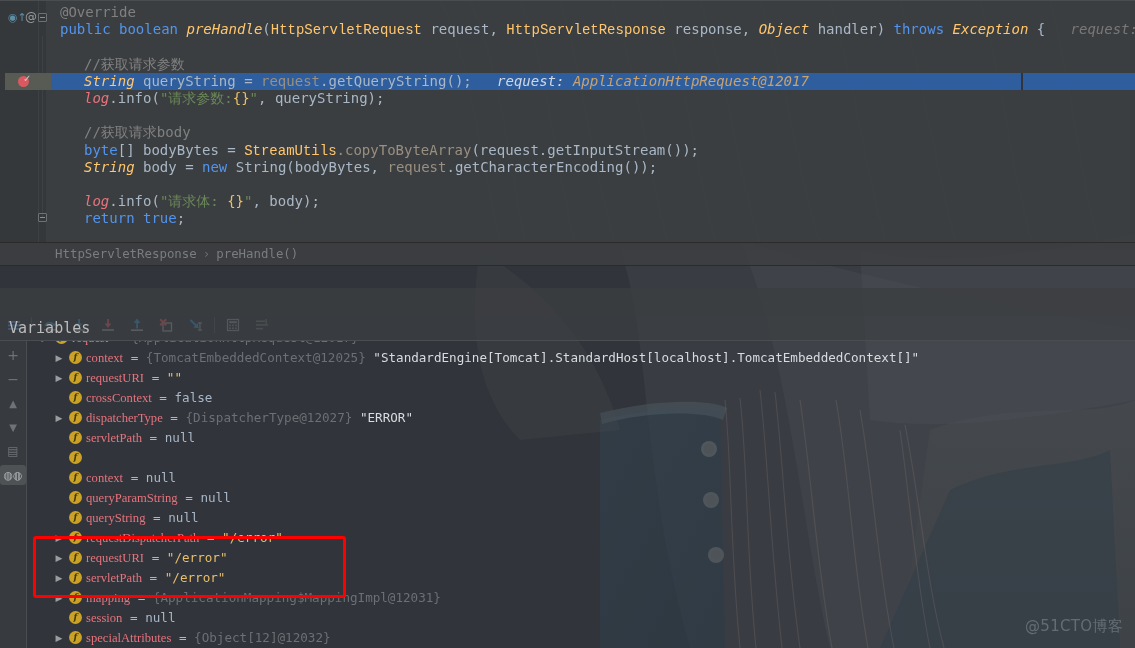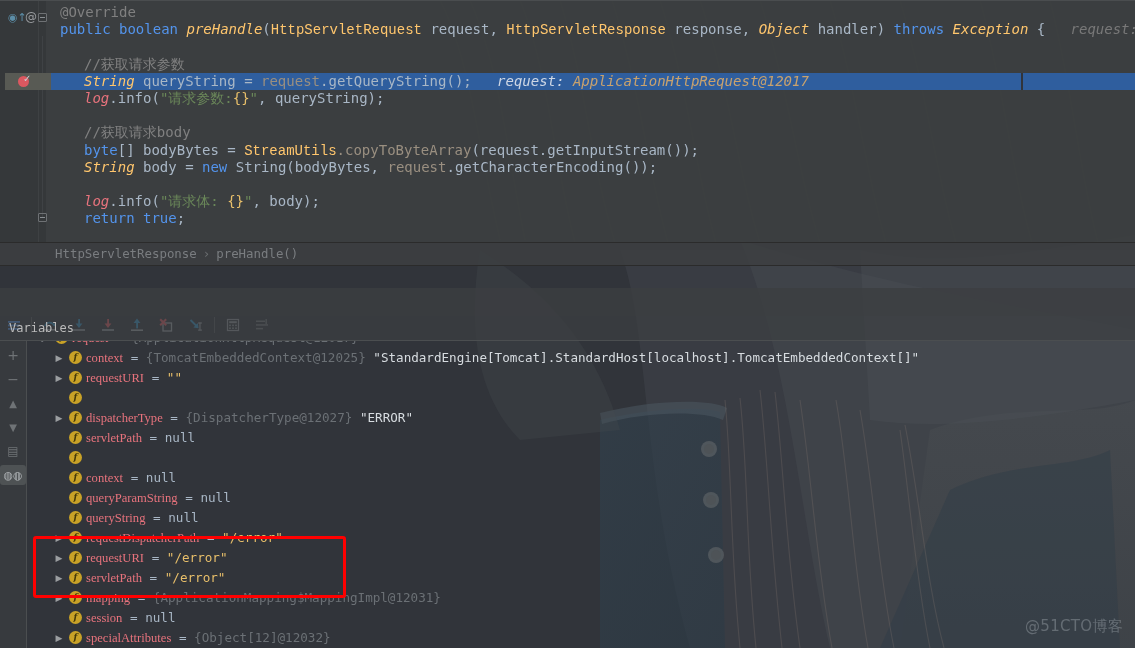--- a/index.html
+++ b/index.html
@@ -151,21 +151,21 @@
     position:absolute; top:23px; width:28px; height:28px;
     display:flex; align-items:center; justify-content:center;
   }
   .tb-btn svg { display:block; }
 
   .vars-header {
     position:absolute; top:51px; left:0;
     width:1135px; height:25px;
     background: rgba(60,63,65,0.70);
     color:#bbbbbb;
-    font-size:12px;
+    font-size:15px;
     line-height:25px;
     padding-left:9px;
     box-sizing:border-box;
   }
   .vars-hdr-line {
     position:absolute; top:75px; left:0; width:1135px; height:1px;
     background:#4b4e50;
   }
 
   
@@ -426,21 +426,21 @@
       <div class="lb-icon" style="top:76px; font-size:10px;">▼</div>
       <div class="lb-icon" style="top:100px; font-size:12px;">▤</div>
       <div class="lb-icon sel" style="top:124px; font-size:11px;">◍◍</div>
     </div>
     <div class="dbg-leftbar-div"></div>
 
     <div class="vars" id="vars-root">
         <div class="vrow" style="top: -13px;"><span class="arrow" style="left: 13px;">▶</span><span class="fico" style="left: 28px;">f</span><span class="vtxt" style="left: 45px;"><span class="vname">request</span><span class="veq"> = </span><span class="vref">{ApplicationHttpRequest@12017}</span></span></div>
         <div class="vrow" style="top: 7px;"><span class="arrow" style="left: 27px;">▶</span><span class="fico" style="left: 42px;">f</span><span class="vtxt" style="left: 59px;"><span class="vname">context</span><span class="veq"> = </span><span class="vref">{TomcatEmbeddedContext@12025} </span><span class="vstr">"StandardEngine[Tomcat].StandardHost[localhost].TomcatEmbeddedContext[]"</span></span></div>
         <div class="vrow" style="top: 27px;"><span class="arrow" style="left: 27px;">▶</span><span class="fico" style="left: 42px;">f</span><span class="vtxt" style="left: 59px;"><span class="vname">requestURI</span><span class="veq"> = </span><span class="vstr-y">""</span></span></div>
-        <div class="vrow" style="top: 47px;"><span class="fico" style="left: 42px;">f</span></div>
+        <div class="vrow" style="top: 47px;"><span class="fico" style="left: 42px;">f</span><span class="vtxt" style="left: 59px;"><span class="vname">crossContext</span><span class="veq"> = </span><span class="vnull">false</span></span></div>
         <div class="vrow" style="top: 67px;"><span class="arrow" style="left: 27px;">▶</span><span class="fico" style="left: 42px;">f</span><span class="vtxt" style="left: 59px;"><span class="vname">dispatcherType</span><span class="veq"> = </span><span class="vref">{DispatcherType@12027} </span><span class="vstr">"ERROR"</span></span></div>
         <div class="vrow" style="top: 87px;"><span class="fico" style="left: 42px;">f</span><span class="vtxt" style="left: 59px;"><span class="vname">servletPath</span><span class="veq"> = </span><span class="vnull">null</span></span></div>
         <div class="vrow" style="top: 107px;"><span class="fico" style="left: 42px;">f</span></div>
         <div class="vrow" style="top: 127px;"><span class="fico" style="left: 42px;">f</span><span class="vtxt" style="left: 59px;"><span class="vname">context</span><span class="veq"> = </span><span class="vnull">null</span></span></div>
         <div class="vrow" style="top: 147px;"><span class="fico" style="left: 42px;">f</span><span class="vtxt" style="left: 59px;"><span class="vname">queryParamString</span><span class="veq"> = </span><span class="vnull">null</span></span></div>
         <div class="vrow" style="top: 167px;"><span class="fico" style="left: 42px;">f</span><span class="vtxt" style="left: 59px;"><span class="vname">queryString</span><span class="veq"> = </span><span class="vnull">null</span></span></div>
         <div class="vrow" style="top: 187px;"><span class="arrow" style="left: 27px;">▶</span><span class="fico" style="left: 42px;">f</span><span class="vtxt" style="left: 59px;"><span class="vname">requestDispatcherPath</span><span class="veq"> = </span><span class="vstr-y">"/error"</span></span></div>
         <div class="vrow" style="top: 207px;"><span class="arrow" style="left: 27px;">▶</span><span class="fico" style="left: 42px;">f</span><span class="vtxt" style="left: 59px;"><span class="vname">requestURI</span><span class="veq"> = </span><span class="vstr-y">"/error"</span></span></div>
         <div class="vrow" style="top: 227px;"><span class="arrow" style="left: 27px;">▶</span><span class="fico" style="left: 42px;">f</span><span class="vtxt" style="left: 59px;"><span class="vname">servletPath</span><span class="veq"> = </span><span class="vstr-y">"/error"</span></span></div>
         <div class="vrow" style="top: 247px;"><span class="arrow" style="left: 27px;">▶</span><span class="fico" style="left: 42px;">f</span><span class="vtxt" style="left: 59px;"><span class="vname">mapping</span><span class="veq"> = </span><span class="vref">{ApplicationMapping$MappingImpl@12031}</span></span></div>

